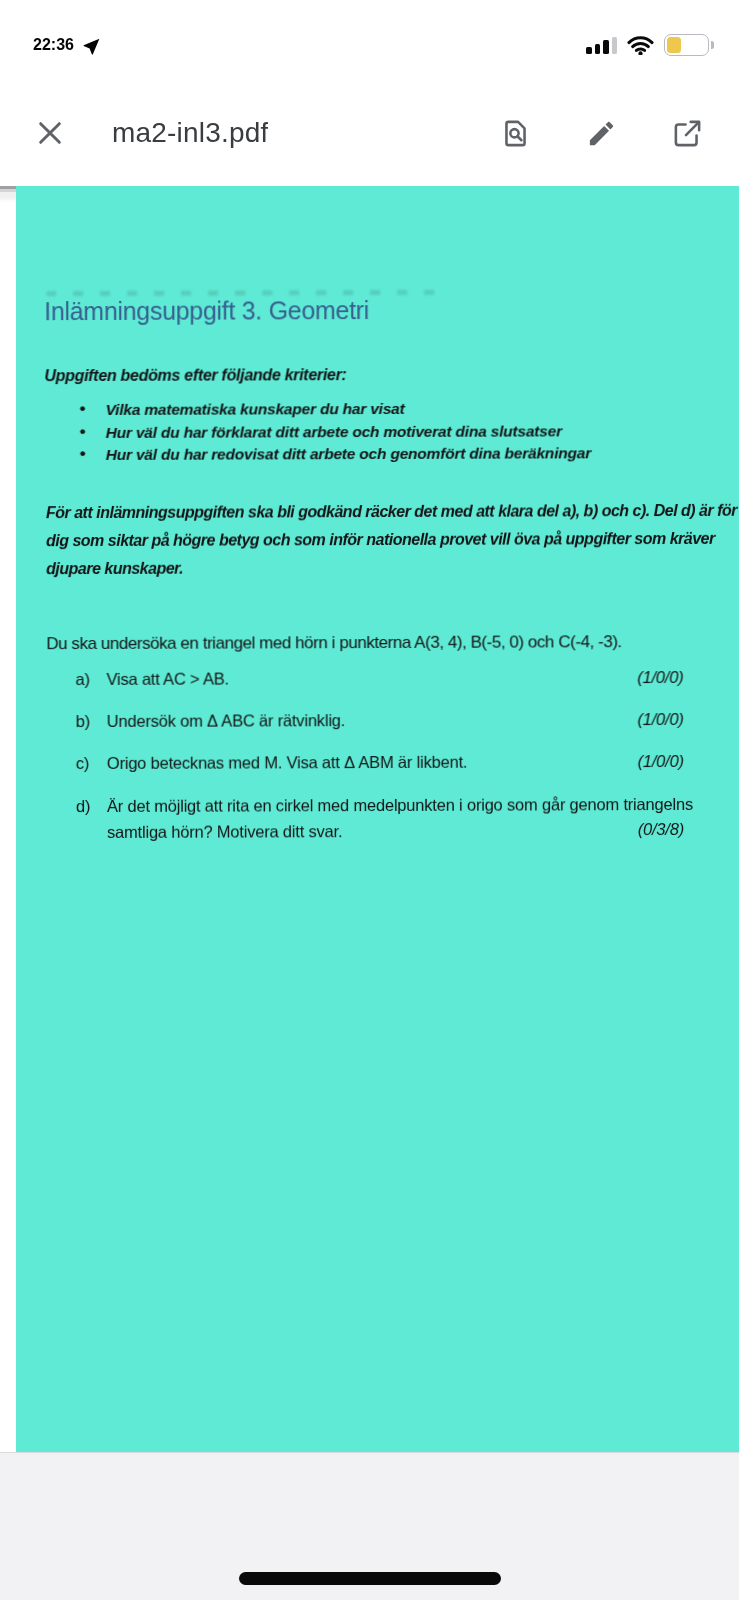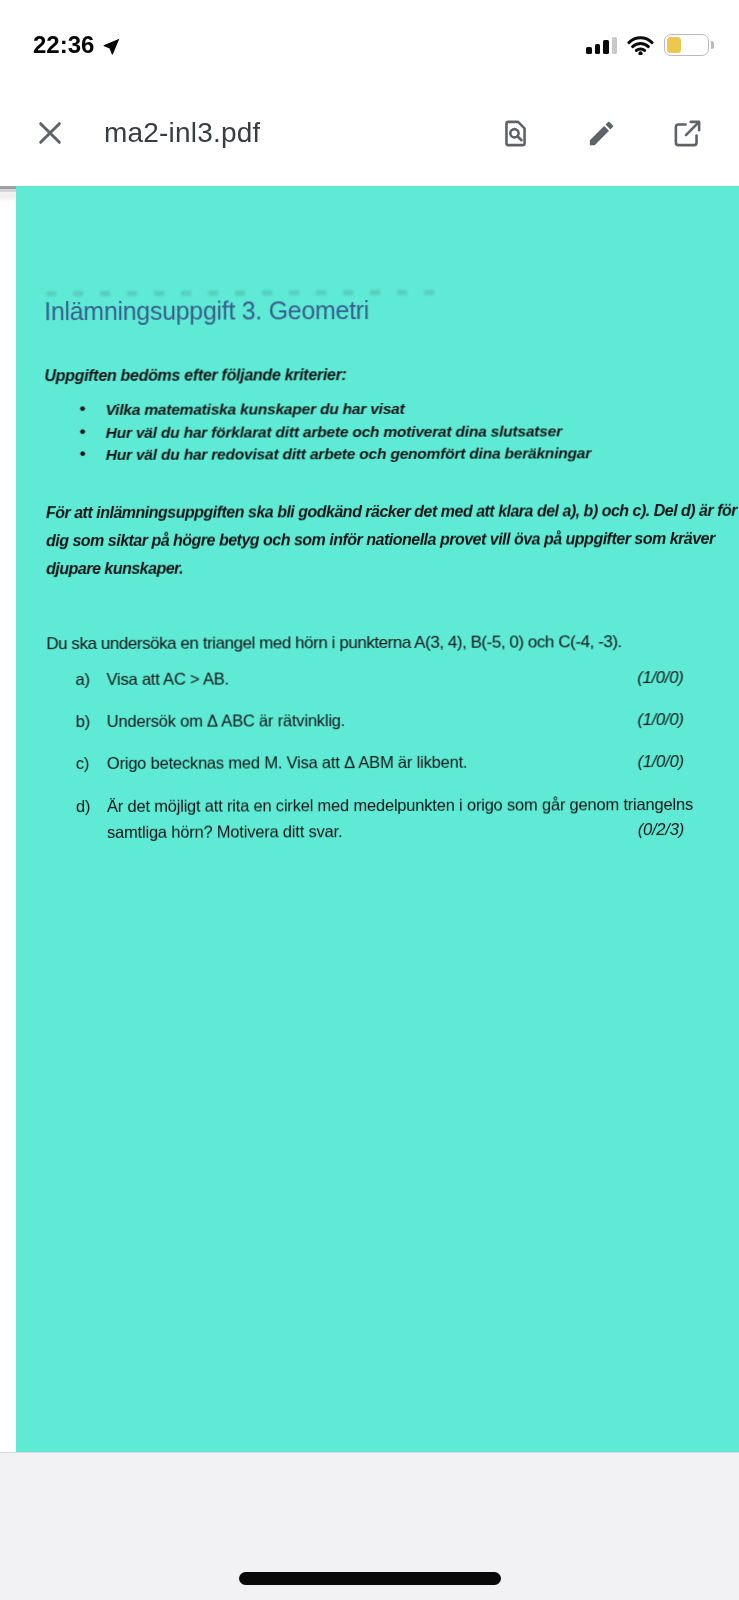--- a/index.html
+++ b/index.html
@@ -4,40 +4,40 @@
 <style>
   html,body{margin:0;padding:0;background:#fff;}
   .screen{position:relative;width:739px;height:1600px;overflow:hidden;
           font-family:"Liberation Sans",sans-serif;background:#fff;}
 
   
   .status-bar{position:absolute;top:0;left:0;right:0;height:80px;background:#fff;
               display:flex;justify-content:space-between;align-items:center;
               padding:10px 30px 0 33px;box-sizing:border-box;}
   .sb-left{display:flex;align-items:center;}
-  .sb-time{font-size:24px;font-weight:700;color:#050505;letter-spacing:0;}
+  .sb-time{font-size:16px;font-weight:700;color:#050505;letter-spacing:0;}
   .loc-arrow{margin-left:7px;margin-top:2px;}
   .sb-right{display:flex;align-items:center;gap:10px;}
   .signal{display:flex;align-items:flex-end;gap:3px;height:18px;}
   .signal .bar{width:5.5px;border-radius:1.5px;background:#0a0a0a;}
   .signal .b1{height:7px;}.signal .b2{height:10.5px;}.signal .b3{height:14px;}
   .signal .b4{height:17.5px;background:#c8c8cd;}
   .battery{position:relative;width:45px;height:22px;}
   .battery .shell{position:absolute;inset:0;border:1.5px solid #b9b9bf;border-radius:7px;}
   .battery .fill{position:absolute;left:3px;top:3px;bottom:3px;width:14px;
                  background:#eec84e;border-radius:3.5px;}
   .battery .nub{position:absolute;right:-4.5px;top:7px;width:3px;height:8px;
                 background:#b9b9bf;border-radius:0 2.5px 2.5px 0;}
 
   
   .toolbar{position:absolute;top:80px;left:0;right:0;height:106px;background:#fff;
            display:flex;align-items:center;padding:0 24px 0 28px;box-sizing:border-box;}
   .icon-btn{width:44px;height:44px;border:none;background:transparent;padding:0;
             display:flex;align-items:center;justify-content:center;cursor:pointer;}
-  .tb-title{margin-left:32px;font-size:28px;color:#3a3d40;letter-spacing:0.2px;
+  .tb-title{margin-left:40px;font-size:28px;color:#3a3d40;letter-spacing:0.2px;
             white-space:nowrap;overflow:hidden;text-overflow:ellipsis;max-width:320px;}
   .tb-actions{margin-left:auto;display:flex;gap:42px;padding-right:6px;}
   .toolbar-shadow{position:absolute;top:186px;left:0;right:0;height:17px;pointer-events:none;
      background:linear-gradient(to bottom,#a0a0a3 0 3px,rgba(160,160,165,.45) 3px 6px,
                 rgba(160,160,165,.16) 6px 11px,rgba(160,160,165,0) 16px);}
 
   
   .pdf-page{position:absolute;top:186px;left:16px;width:739px;height:1266px;background:#5eead4;overflow:hidden;}
   .scan{position:absolute;inset:0;transform:rotate(-0.2deg);filter:blur(0.25px) contrast(1.05);
         color:#19191b;}
@@ -159,21 +159,21 @@
         <span class="t-score">(1/0/0)</span>
       </div>
       <div class="task task--c">
         <span class="t-label">c)</span>
         <span class="t-text">Origo betecknas med M. Visa att Δ ABM är likbent.</span>
         <span class="t-score">(1/0/0)</span>
       </div>
       <div class="task task--d">
         <span class="t-label">d)</span>
         <span class="t-text">Är det möjligt att rita en cirkel med medelpunkten i origo som går genom triangelns samtliga hörn? Motivera ditt svar.</span>
-        <span class="t-score">(0/2/3)</span>
+        <span class="t-score">(0/3/8)</span>
       </div>
     </div>
   </div>
 
   <div class="bottom-area">
     <div class="home-indicator"></div>
   </div>
 
 </div>
 

